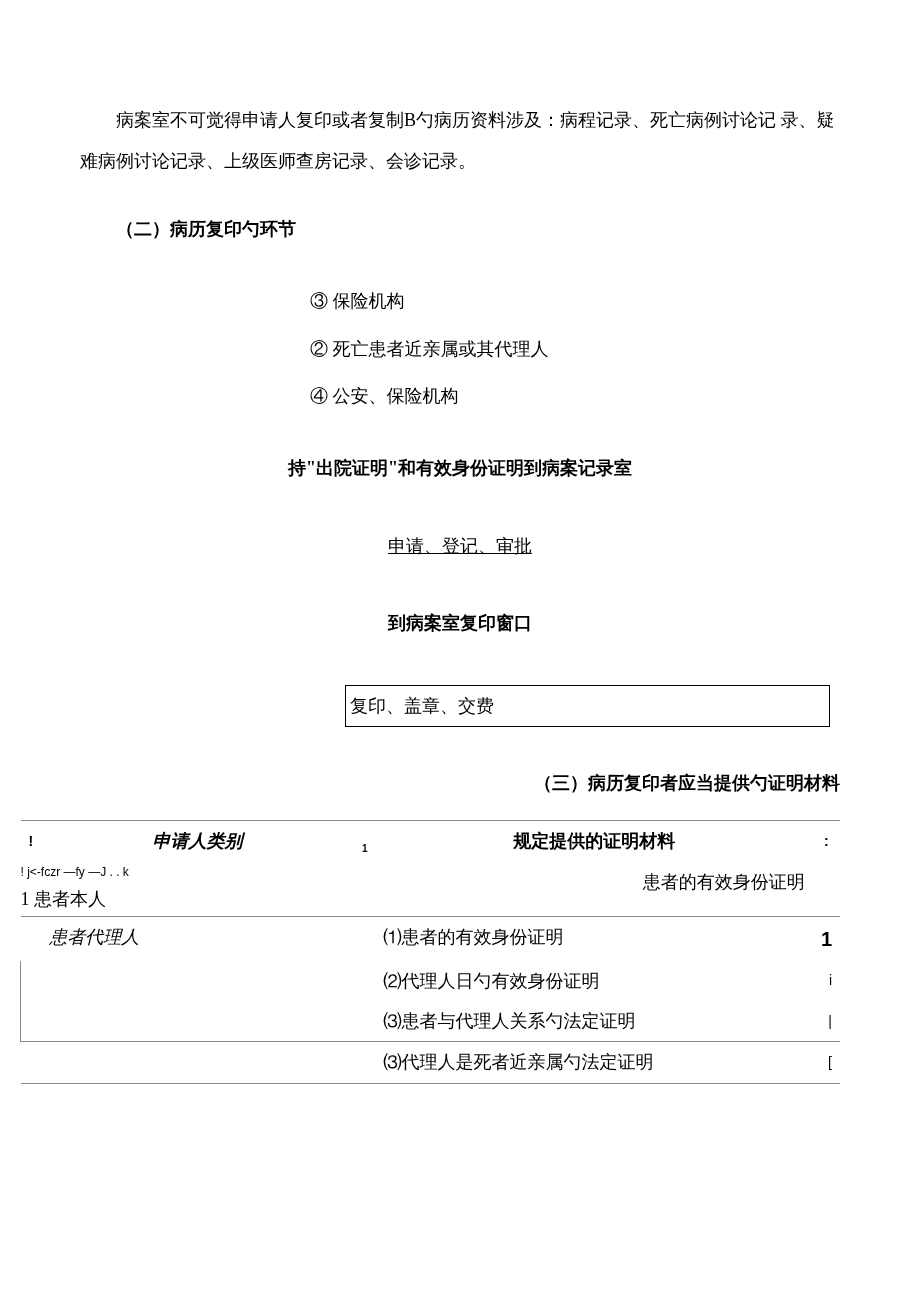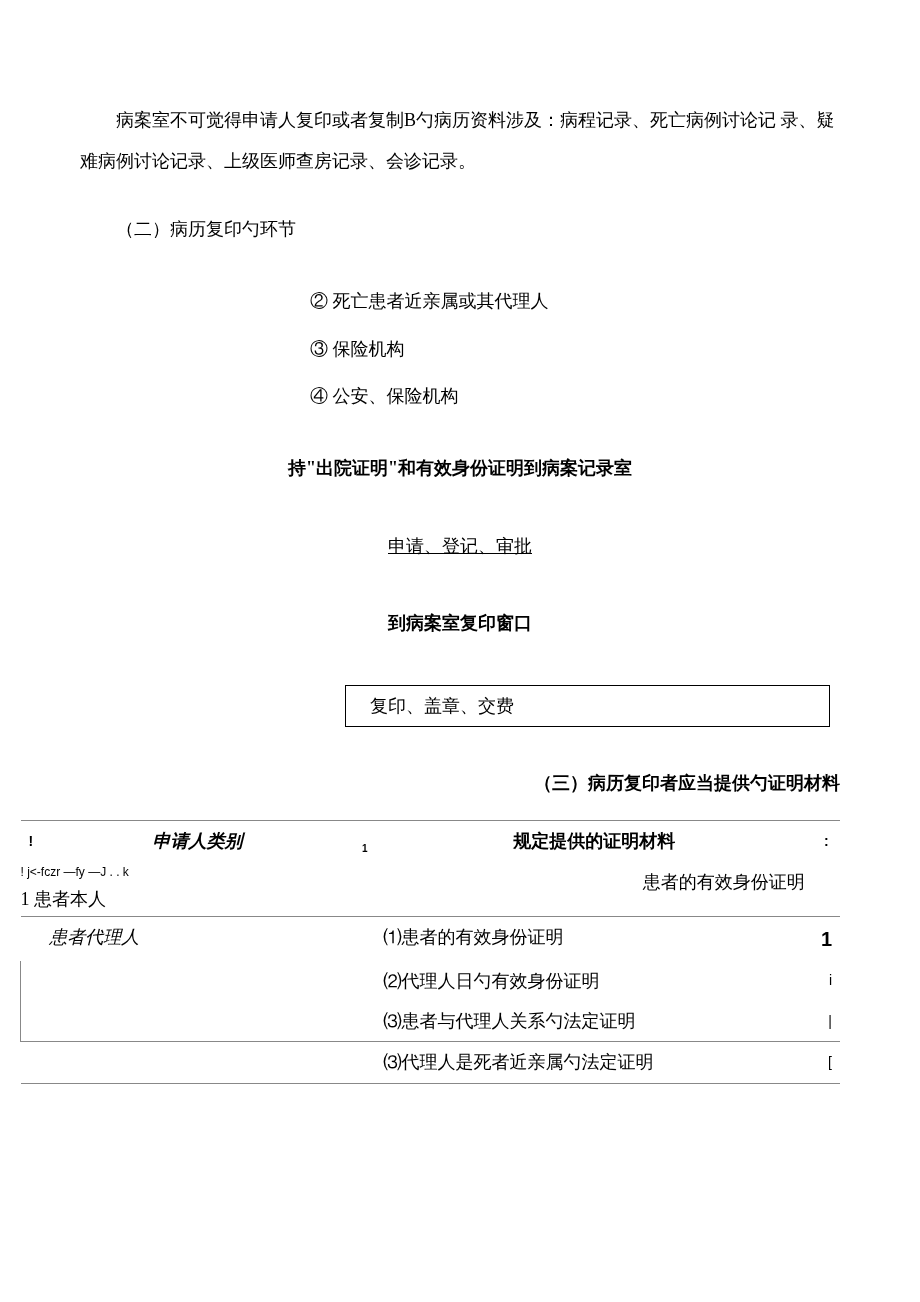--- a/index.html
+++ b/index.html
@@ -17,21 +17,21 @@
       font-size: 18px;
       line-height: 1.8;
     }
     .paragraph {
       text-indent: 2em;
       margin-bottom: 30px;
       line-height: 2.3;
     }
     .section-header {
       text-indent: 2em;
-      font-weight: normal;
+      font-weight: bold;
       margin-bottom: 40px;
     }
     .list-block {
       margin-left: 230px;
       margin-bottom: 40px;
     }
     .list-item {
       margin-bottom: 15px;
     }
     .center-text {
@@ -41,21 +41,21 @@
       margin-bottom: 45px;
     }
     .center-text.bold {
       font-weight: bold;
     }
     .center-text.underline {
       text-decoration: underline;
     }
     .bordered-box {
       border: 1px solid #000;
-      padding: 4px 24px;
+      padding: 4px 4px;
       margin-left: 265px;
       margin-right: 10px;
       margin-bottom: 40px;
       font-weight: normal;
     }
     .section-header-2 {
       text-indent: 2em;
       font-weight: bold;
       margin-bottom: 21px;
       text-align: right;
@@ -107,22 +107,22 @@
     }
   </style>
 </head>
 <body>
 
 <p class="paragraph">病案室不可觉得申请人复印或者复制B勺病历资料涉及：病程记录、死亡病例讨论记 录、疑难病例讨论记录、上级医师查房记录、会诊记录。</p>
 
 <p class="section-header">（二）病历复印勺环节</p>
 
 <div class="list-block">
+  <div class="list-item">③ 保险机构</div>
   <div class="list-item">② 死亡患者近亲属或其代理人</div>
-  <div class="list-item">③ 保险机构</div>
   <div class="list-item">④ 公安、保险机构</div>
 </div>
 
 <div class="center-text bold">持"出院证明"和有效身份证明到病案记录室</div>
 
 <div class="center-text underline">申请、登记、审批</div>
 
 <div class="center-text bold">到病案室复印窗口</div>
 
 <div class="bordered-box">复印、盖章、交费</div>

